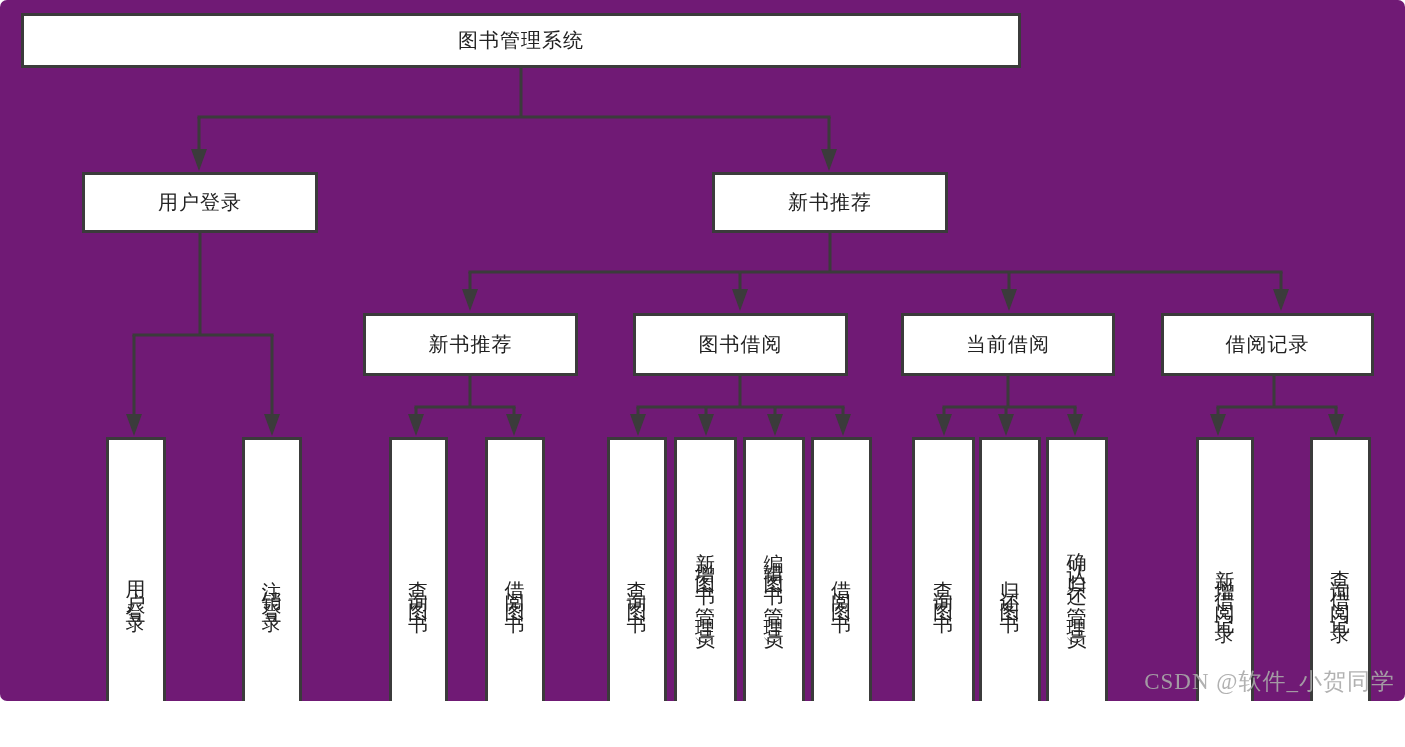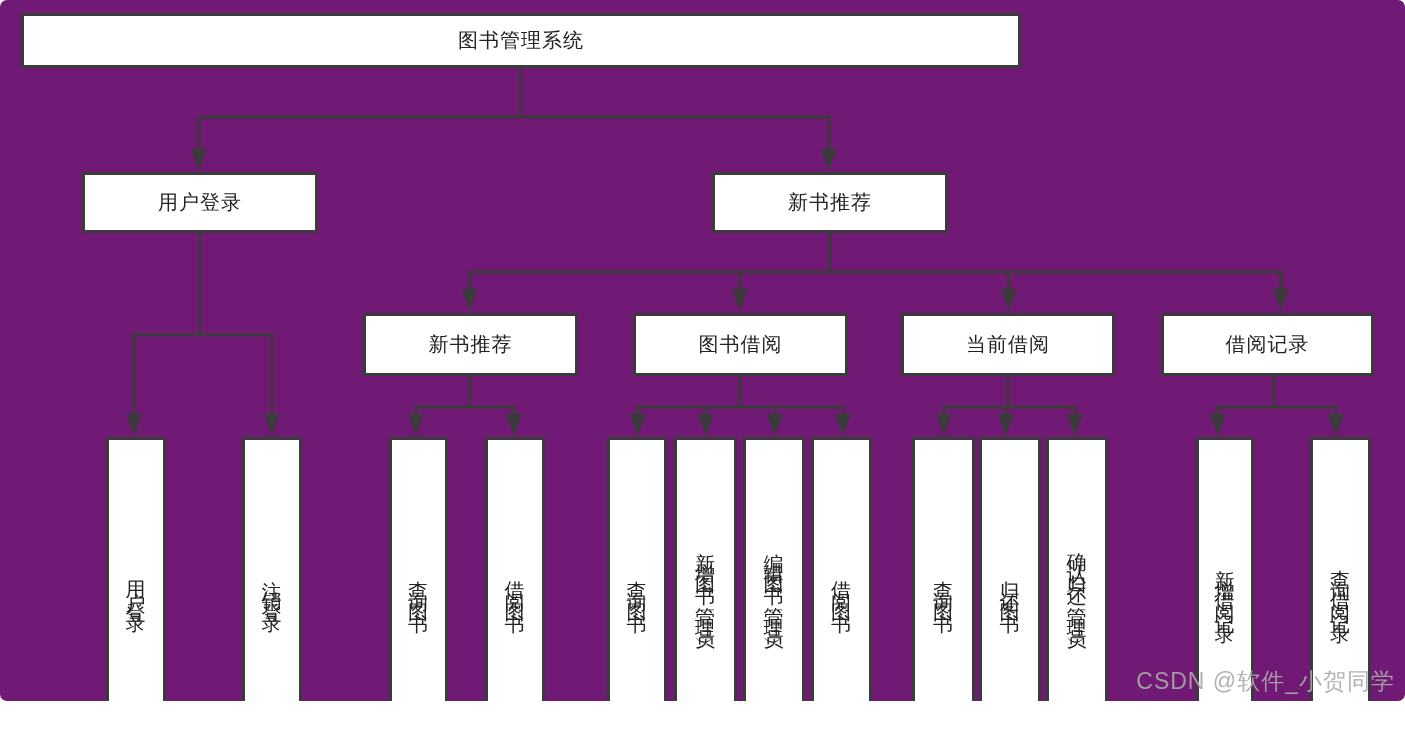--- a/index.html
+++ b/index.html
@@ -20,21 +20,21 @@
     display:flex;align-items:center;justify-content:center;
     color:#222222;font-size:20px;
   }
   .vbox .vtext{
     writing-mode:vertical-rl;text-orientation:mixed;
     line-height:1;letter-spacing:11px;white-space:nowrap;
   }
   .watermark{
     position:absolute;right:10px;bottom:4px;z-index:3;
     font-size:23px;color:rgba(168,168,168,0.9);letter-spacing:1px;
-    font-family:Liberation Sans, sans-serif;
+    font-family:Liberation Serif, serif;
   }
 </style>
 </head>
 <body>
 
 <div class="canvas">
 
   <svg class="connectors" width="1405" height="747" viewBox="0 0 1405 747" id="connsvg">
       <line x1="521" y1="68" x2="521" y2="117" stroke="#3b3b3b" stroke-width="3"></line>
       <line x1="200" y1="233" x2="200" y2="335" stroke="#3b3b3b" stroke-width="3"></line>

